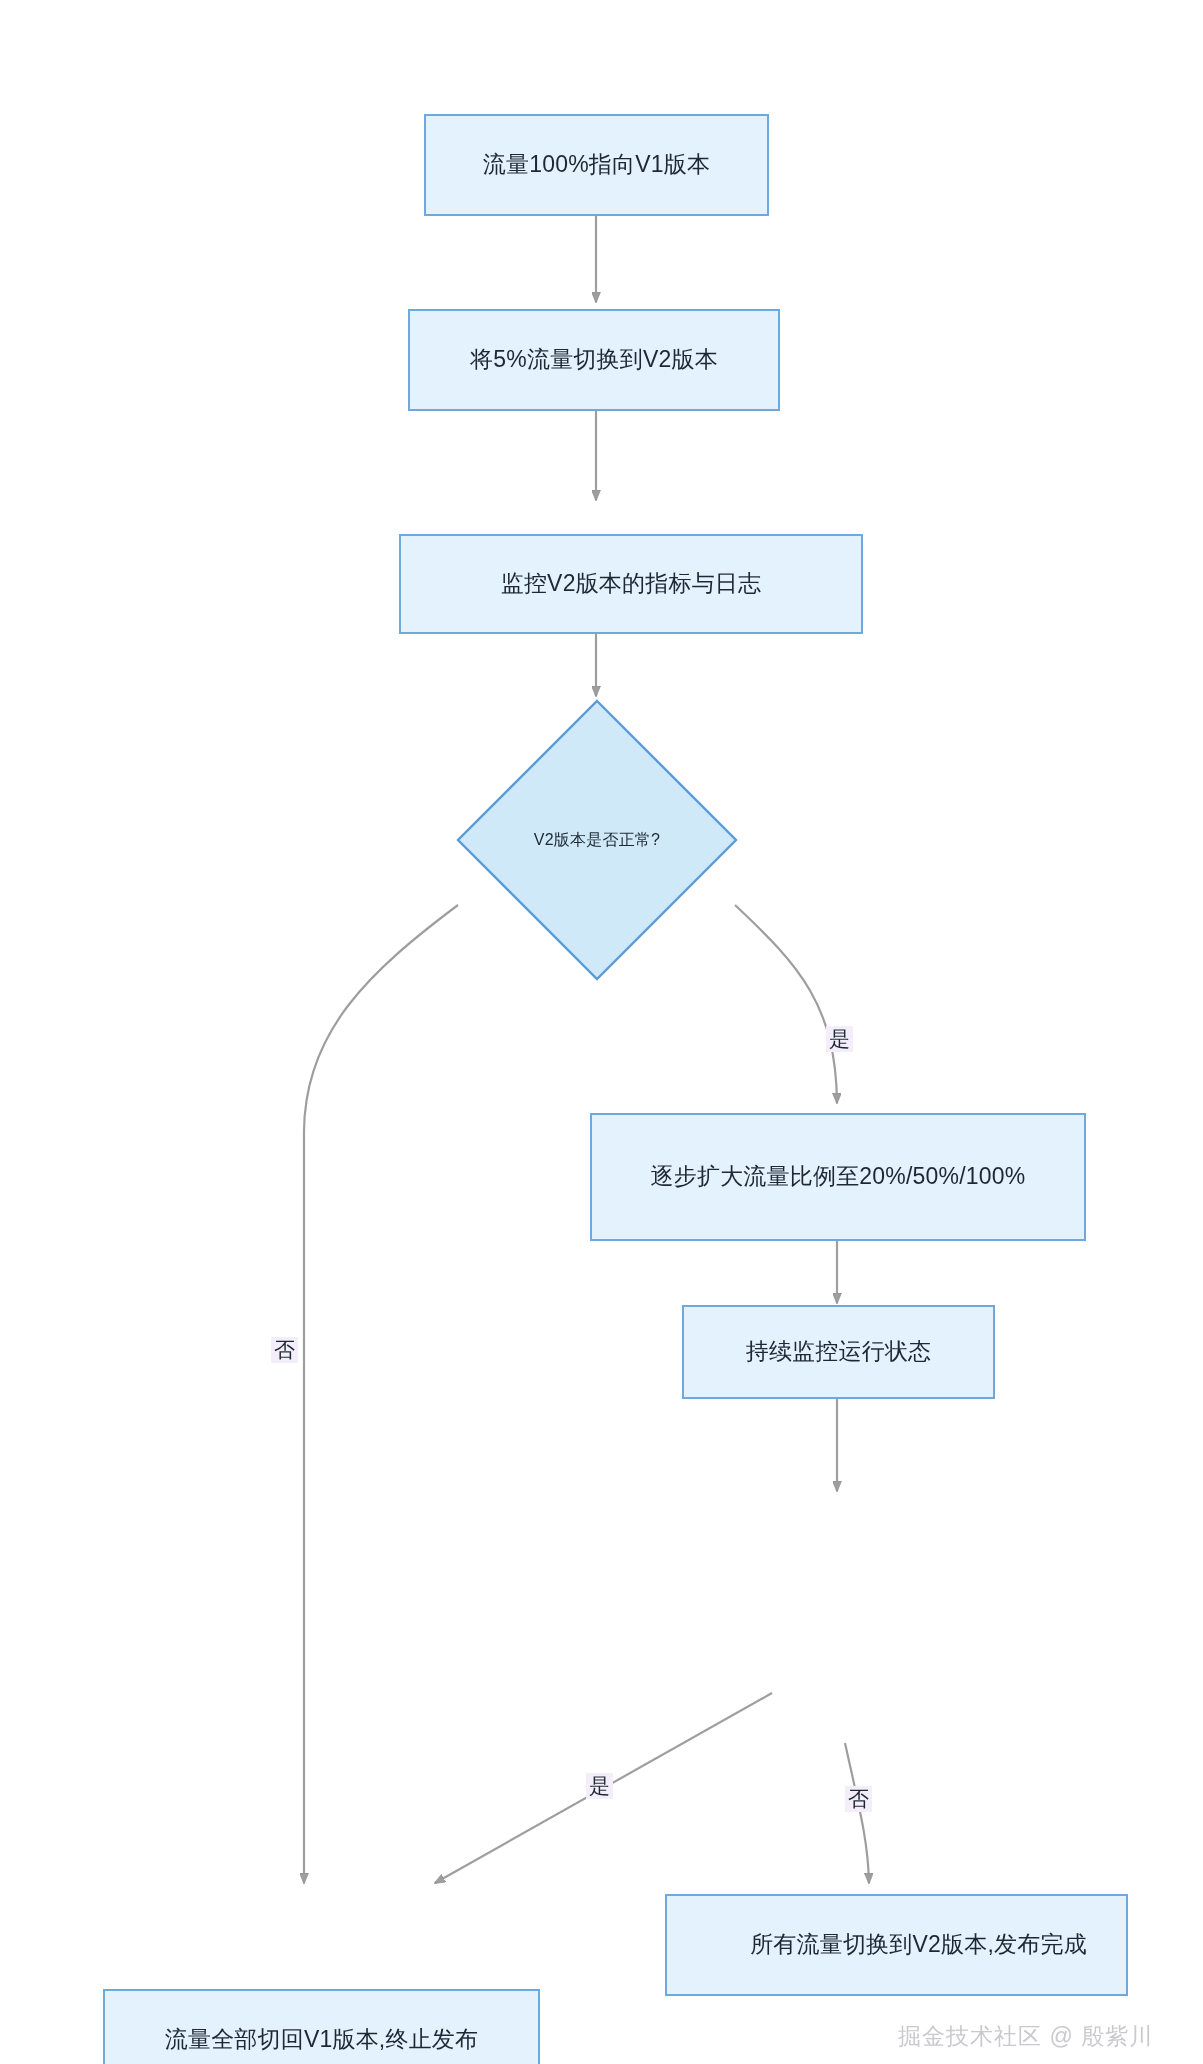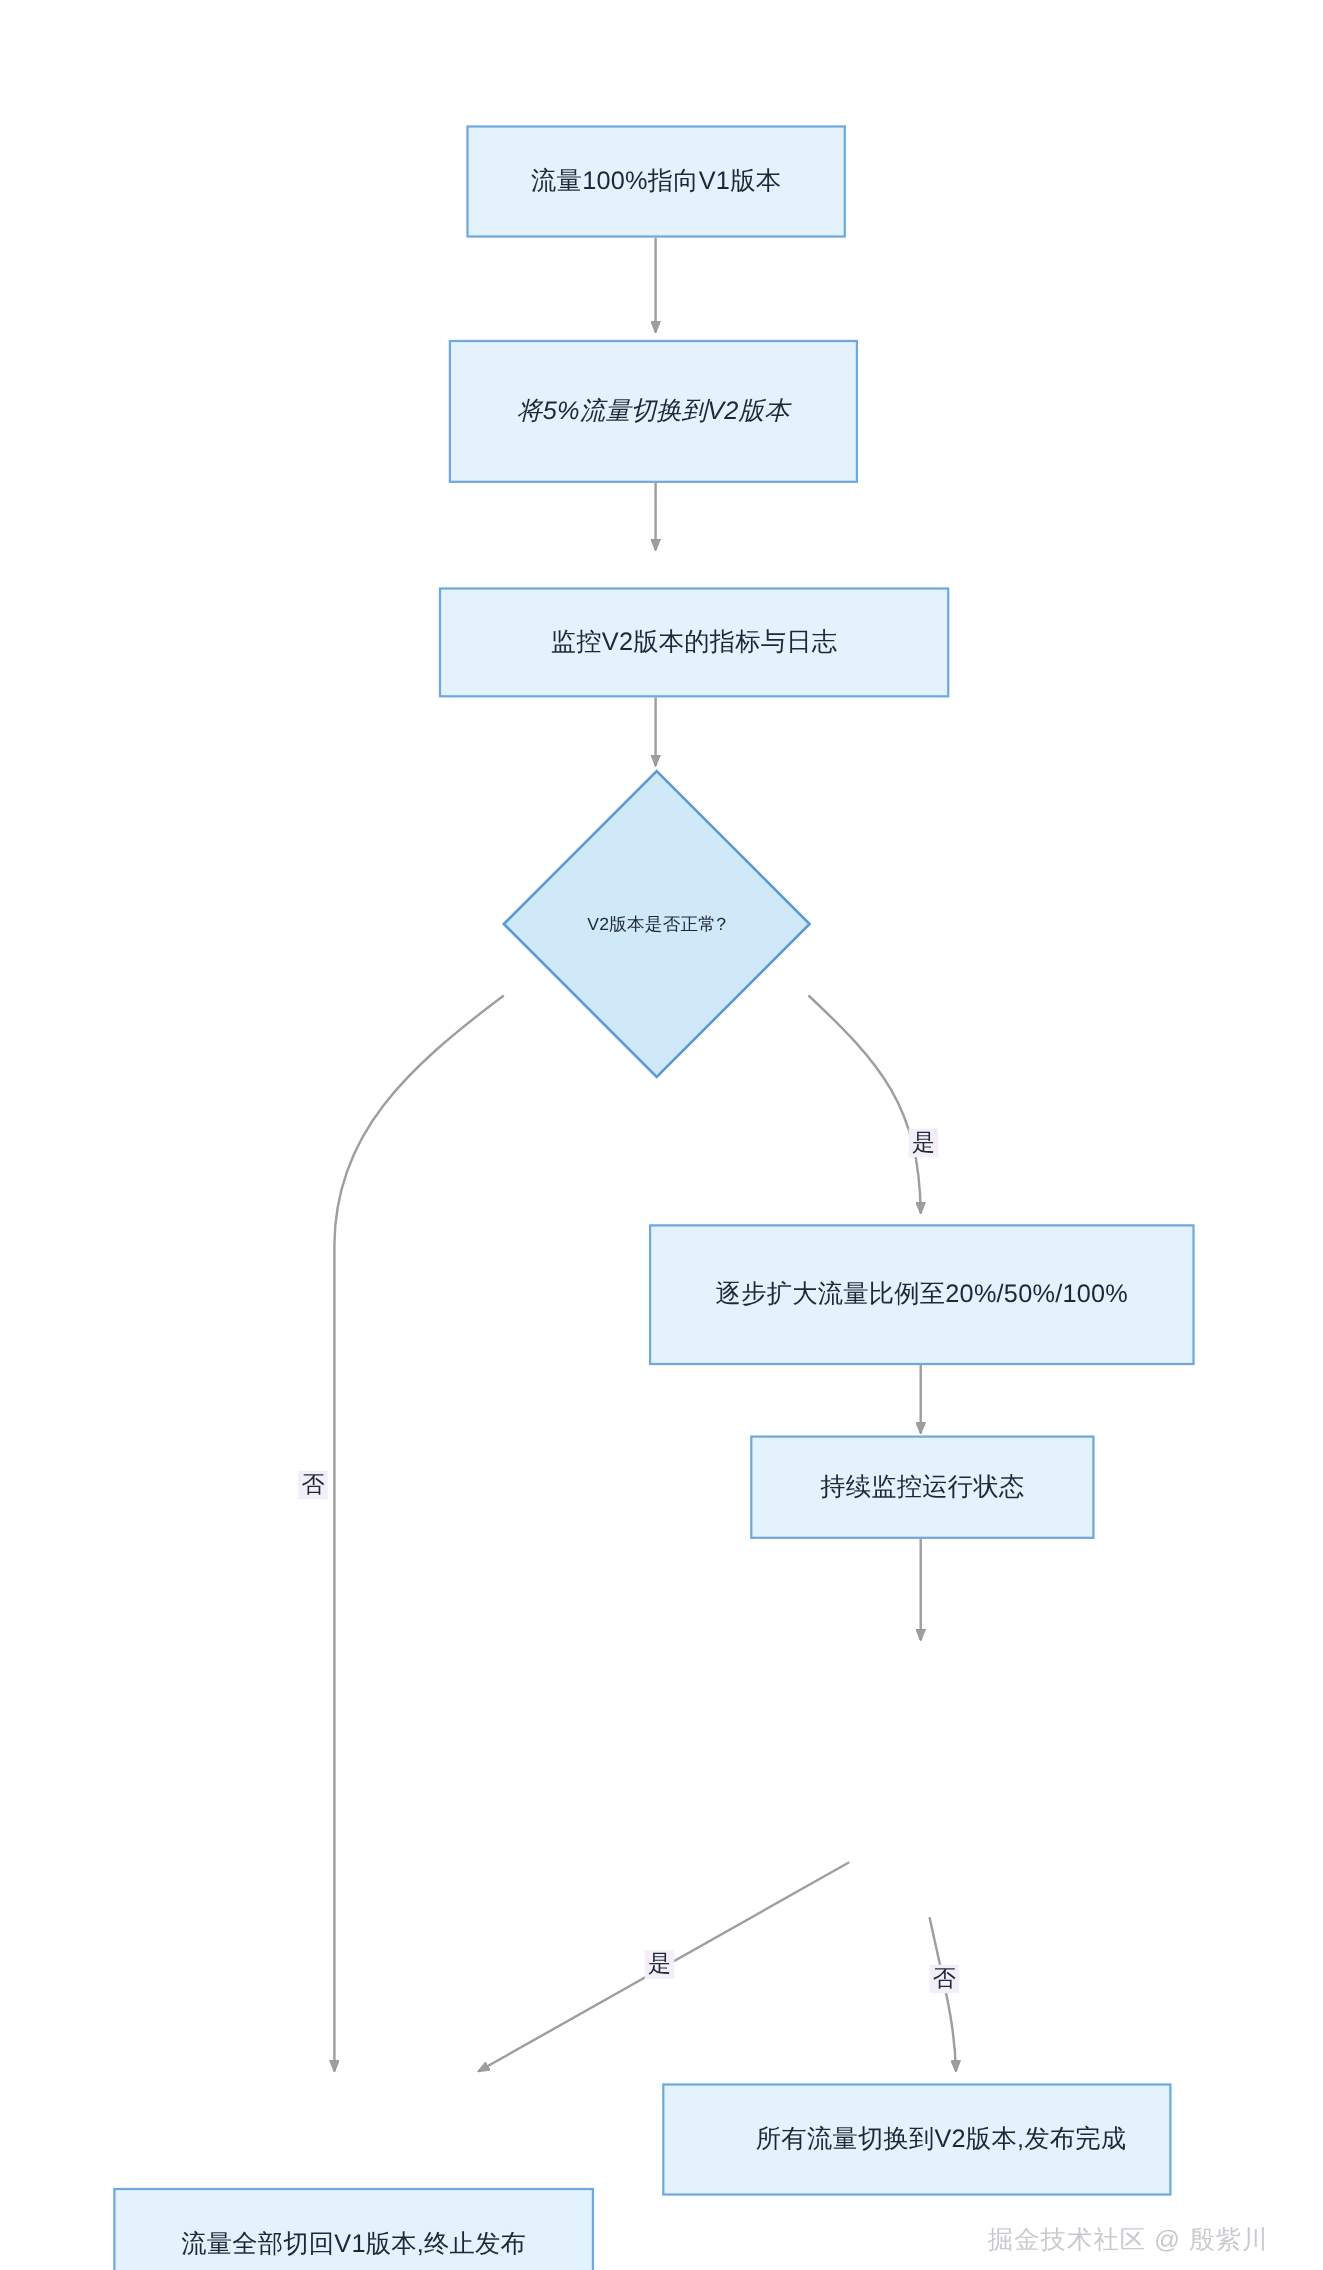--- a/index.html
+++ b/index.html
@@ -113,21 +113,21 @@
 
     <path d="M 772 1672 L 435 1862" fill="none" stroke="#9e9e9e" stroke-width="2.2" marker-end="url(#arrowhead)"></path>
 
     <path d="M 845 1722 C 860 1790, 868 1820, 869 1862" fill="none" stroke="#9e9e9e" stroke-width="2.2" marker-end="url(#arrowhead)"></path>
   </svg>
 
   <div class="node process" style="left:424px; top:93px; width:345px; height:102px;">
     <span>流量100%指向V1版本</span>
   </div>
 
-  <div class="node process" style="left:408px; top:288px; width:372px; height:130px;font-style:italic;">
+  <div class="node process" style="left:408px; top:288px; width:372px; height:102px;">
     <span>将5%流量切换到V2版本</span>
   </div>
 
   <div class="node process" style="left:399px; top:513px; width:464px; height:100px;">
     <span>监控V2版本的指标与日志</span>
   </div>
 
   <div class="diamond-wrap" style="left:456px; top:678px; width:282px; height:282px;">
     <svg class="diamond-shape" viewBox="0 0 282 282">
       <polygon points="141,2 280,141 141,280 2,141" fill="#cfe9f9" stroke="#5b9bd5" stroke-width="2.4"></polygon>
@@ -143,21 +143,21 @@
 
   <div class="node process" style="left:682px; top:1284px; width:313px; height:94px;">
     <span>持续监控运行状态</span>
   </div>
 
 
   <div class="node process" style="left:103px; top:1968px; width:437px; height:102px;">
     <span>流量全部切回V1版本,终止发布</span>
   </div>
 
-  <div class="node process" style="left:602px; top:1873px; width:463px; height:102px;padding-left:44px;">
+  <div class="node process" style="left:665px; top:1873px; width:463px; height:102px;padding-left:44px;">
     <span>所有流量切换到V2版本,发布完成</span>
   </div>
 
   <div class="edge-label" style="left:271px; top:1316px;">
     <span>否</span>
   </div>
 
   <div class="edge-label" style="left:826px; top:1005px;">
     <span>是</span>
   </div>

